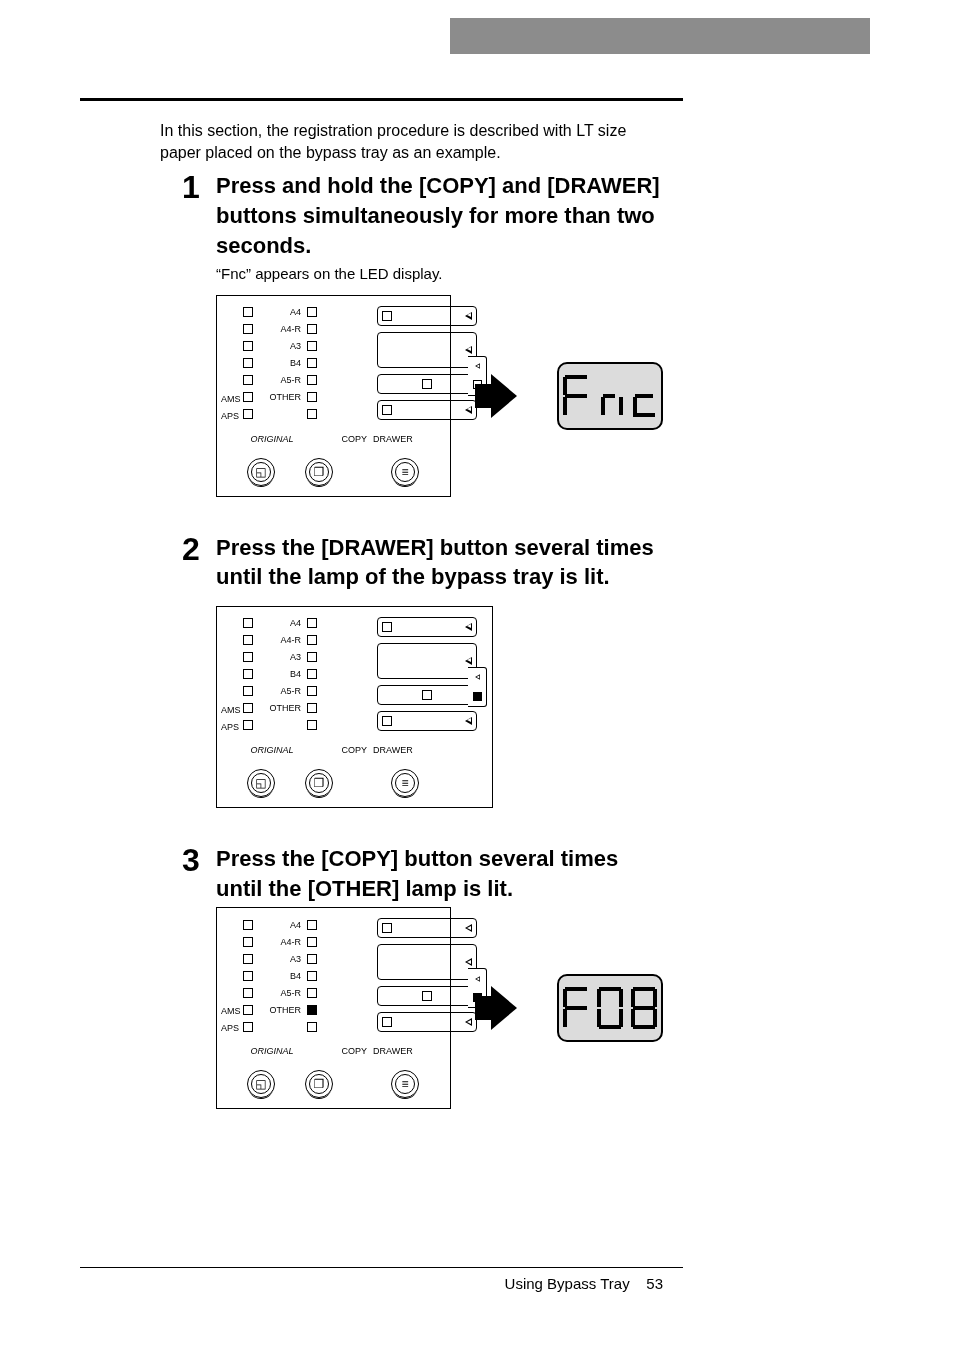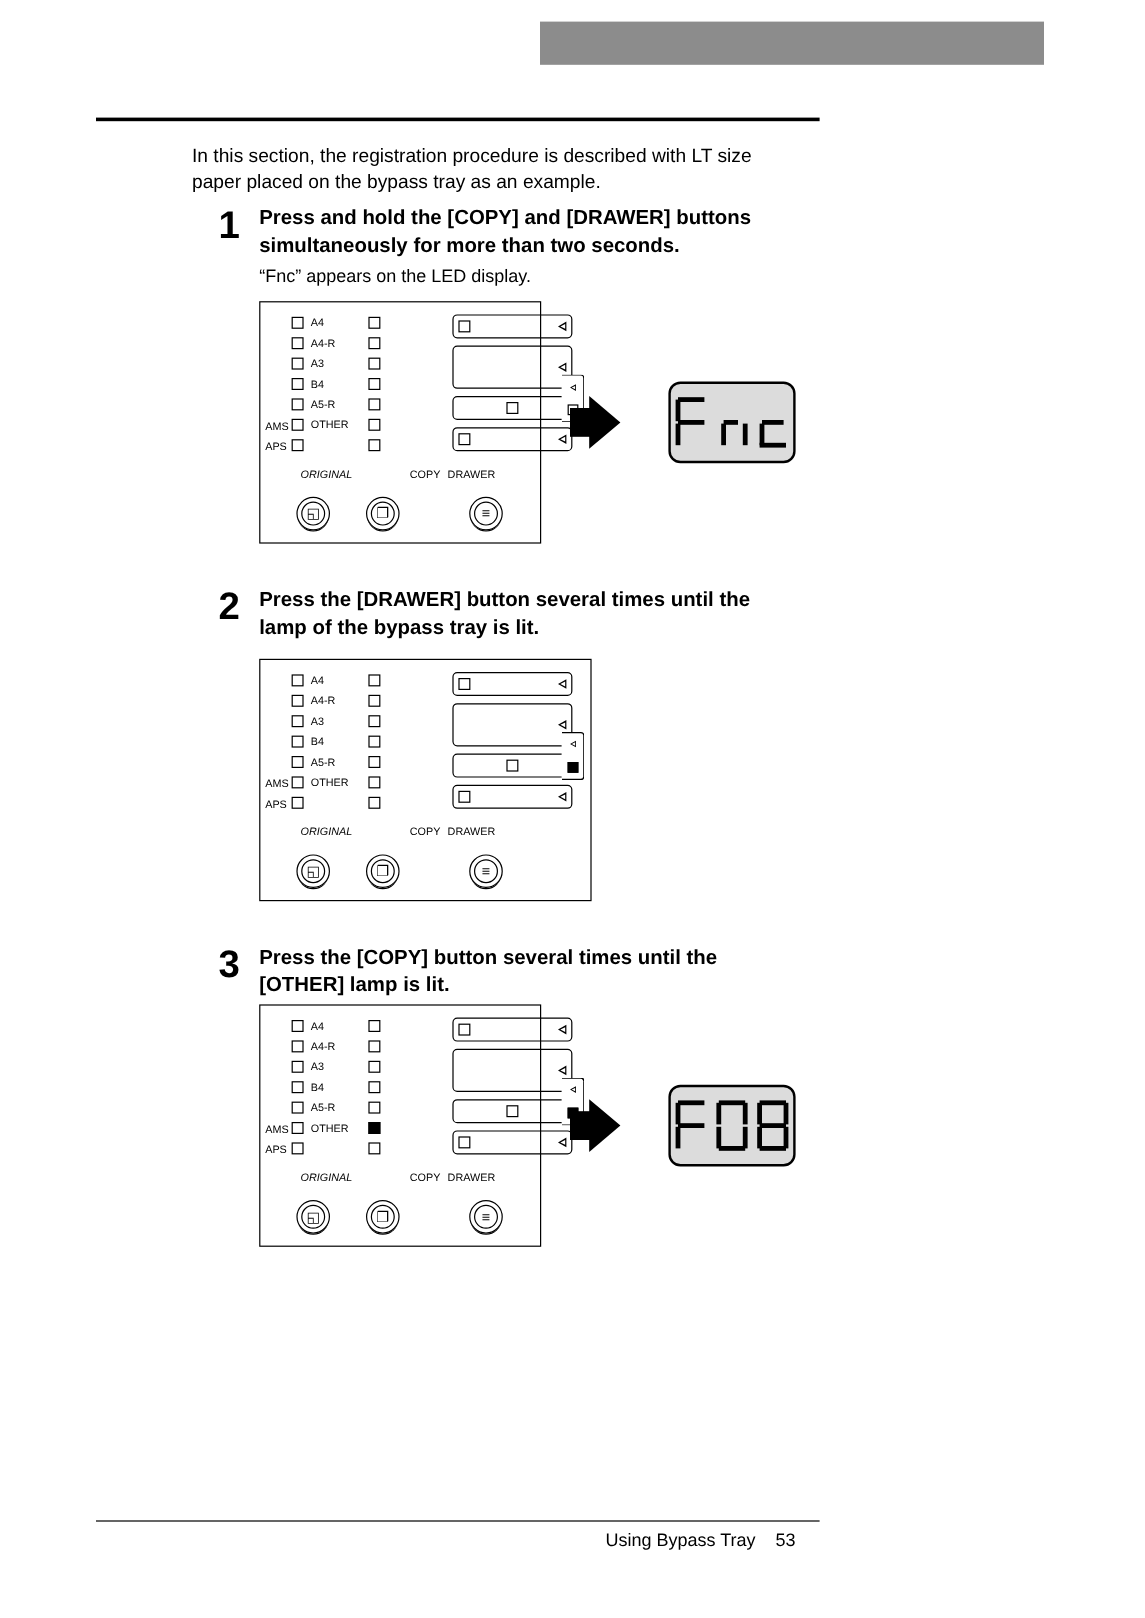--- a/index.html
+++ b/index.html
@@ -54,21 +54,21 @@
     font-weight: 700;
     width: 56px;
     flex: 0 0 56px;
     line-height: 1;
     text-align: left;
     padding-left: 22px;
     box-sizing: border-box;
   }
   .step-text { flex: 1 1 auto; }
   .step-title {
-    font-size: 17px;
+    font-size: 22px;
     font-weight: 700;
     line-height: 1.35;
     margin: 0 0 4px 0;
   }
   .step-sub {
     font-size: 15px;
     line-height: 1.35;
     margin: 0 0 10px 0;
   }
   .figure-row {
@@ -96,21 +96,21 @@
     align-items: center;
     height: 17px;
   }
   .sq {
     width: 8px; height: 8px;
     border: 1.2px solid #000;
     margin: 0 6px;
   }
   .size-label {
     width: 42px;
-    text-align: left;
+    text-align: right;
     font-size: 9px;
   }
   .ams-aps {
     position: absolute;
     left: 4px;
     top: 95px;
     font-size: 9px;
     line-height: 17px;
   }
   .col-labels {

